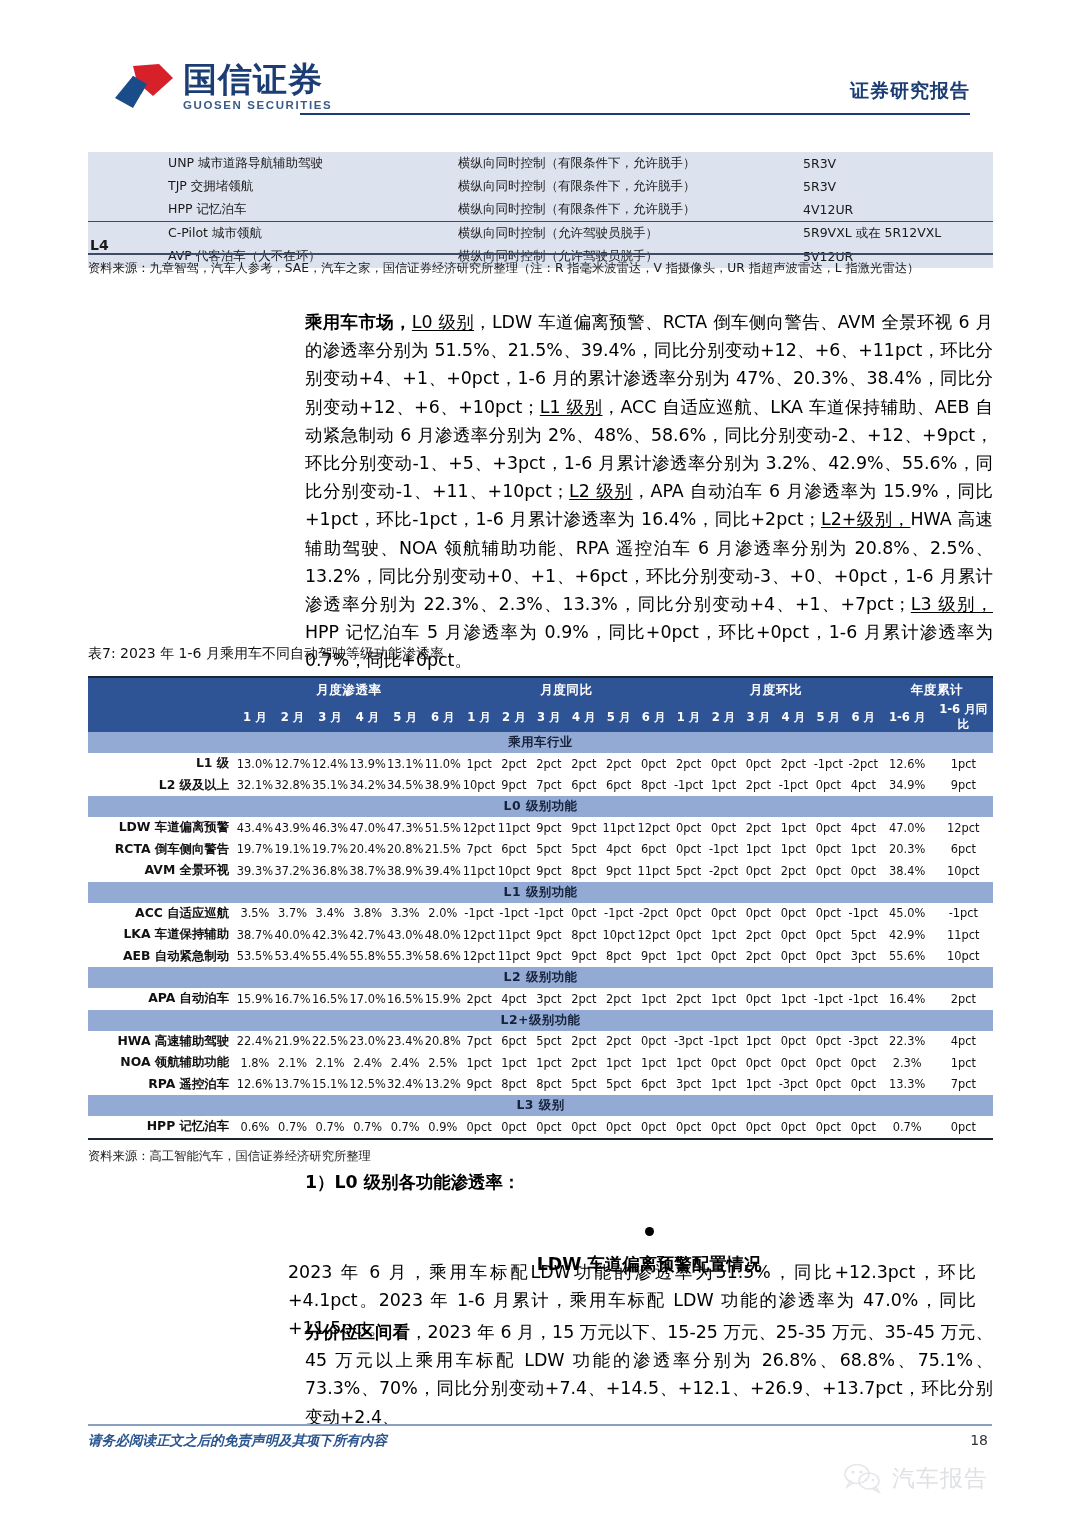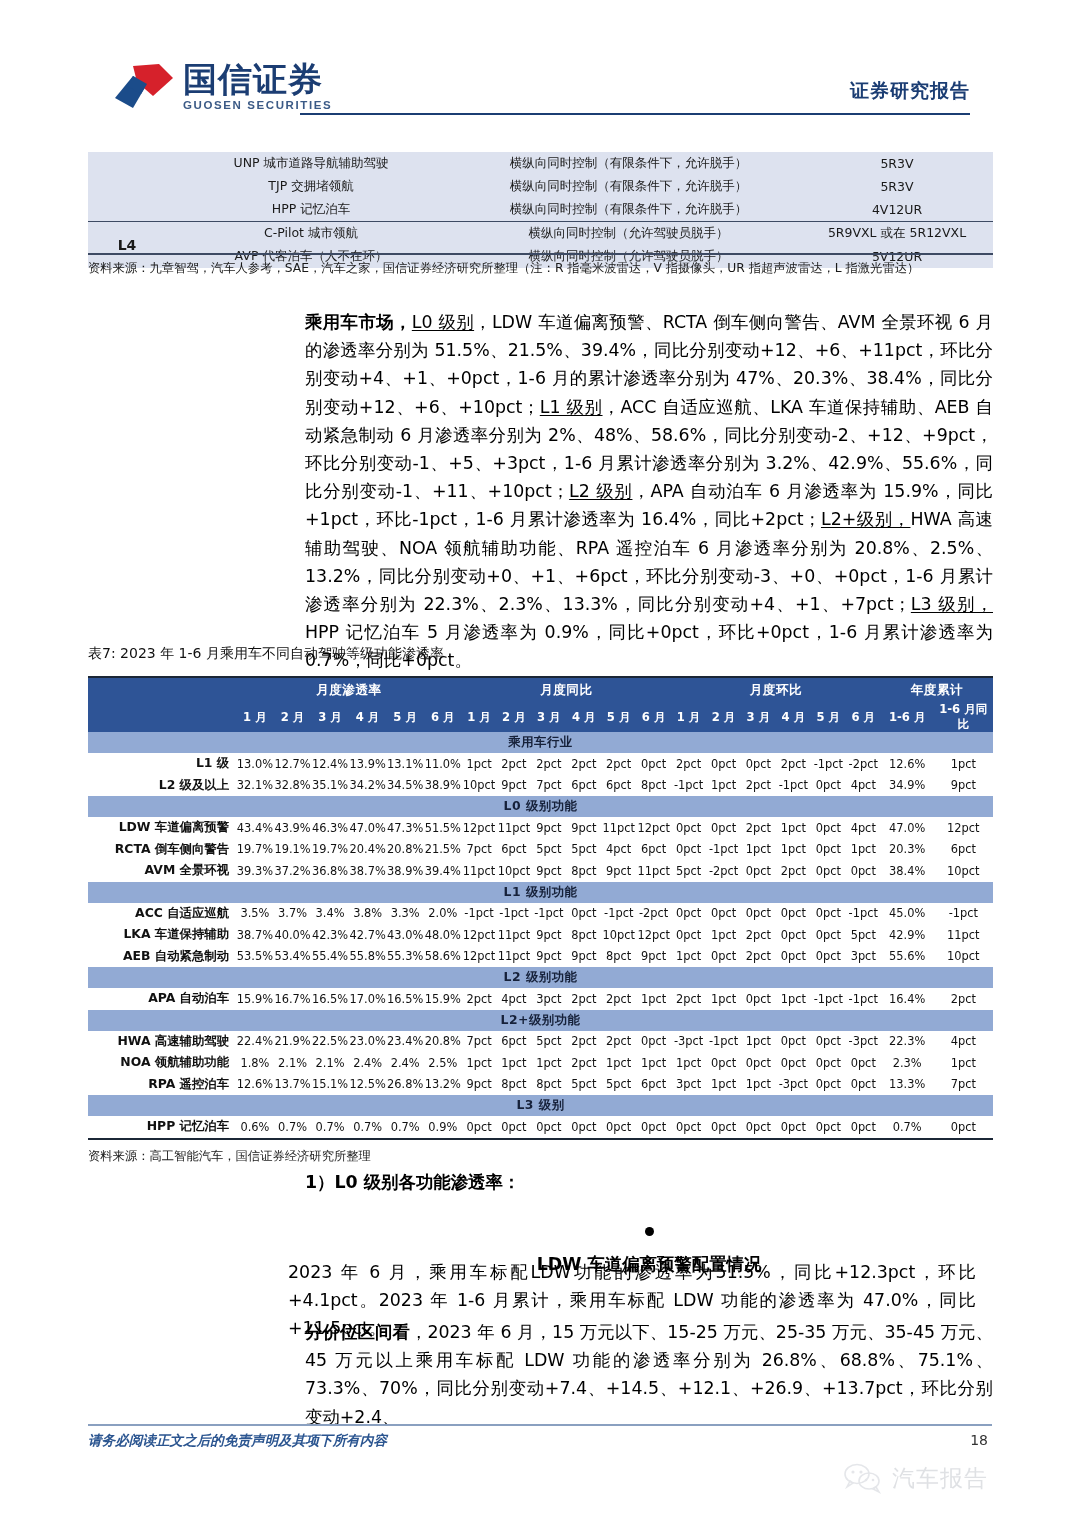--- a/index.html
+++ b/index.html
@@ -42,21 +42,21 @@
 
   
   .tbl-top {
     position:absolute; left:88px; top:152px; width:905px;
     border-collapse:collapse;
     background:#dde2ef;
     font-family:"DejaVu Sans", sans-serif;
     font-size:12.5px;
     color:#1a1a1a;
   }
-  .tbl-top td { padding:3px 2px; text-align:center; border:none; }
+  .tbl-top td { padding:3px 2px; border:none; }
   .tbl-top tr.sep td { border-top:1.6px solid #3d4a63; }
   .tbl-top .c-lvl { width:78px; font-weight:bold; font-size:14px; }
   .tbl-top .c-fn  { width:290px; }
   .tbl-top .c-desc{ width:345px; }
   .tbl-top .c-sensor{ width:192px; }
 
   .src-note {
     position:absolute; left:88px; width:905px;
     font-family:"DejaVu Sans", sans-serif;
     font-size:12.3px; line-height:1.45; color:#1a1a1a;
@@ -534,21 +534,21 @@
             <td>0pct</td>
             <td>2.3%</td>
             <td>1pct</td>
           </tr>
           <tr class="drow">
             <td class="rowlabel">RPA 遥控泊车</td>
             <td>12.6%</td>
             <td>13.7%</td>
             <td>15.1%</td>
             <td>12.5%</td>
-            <td>26.8%</td>
+            <td>32.4%</td>
             <td>13.2%</td>
             <td>9pct</td>
             <td>8pct</td>
             <td>8pct</td>
             <td>5pct</td>
             <td>5pct</td>
             <td>6pct</td>
             <td>3pct</td>
             <td>1pct</td>
             <td>1pct</td>

